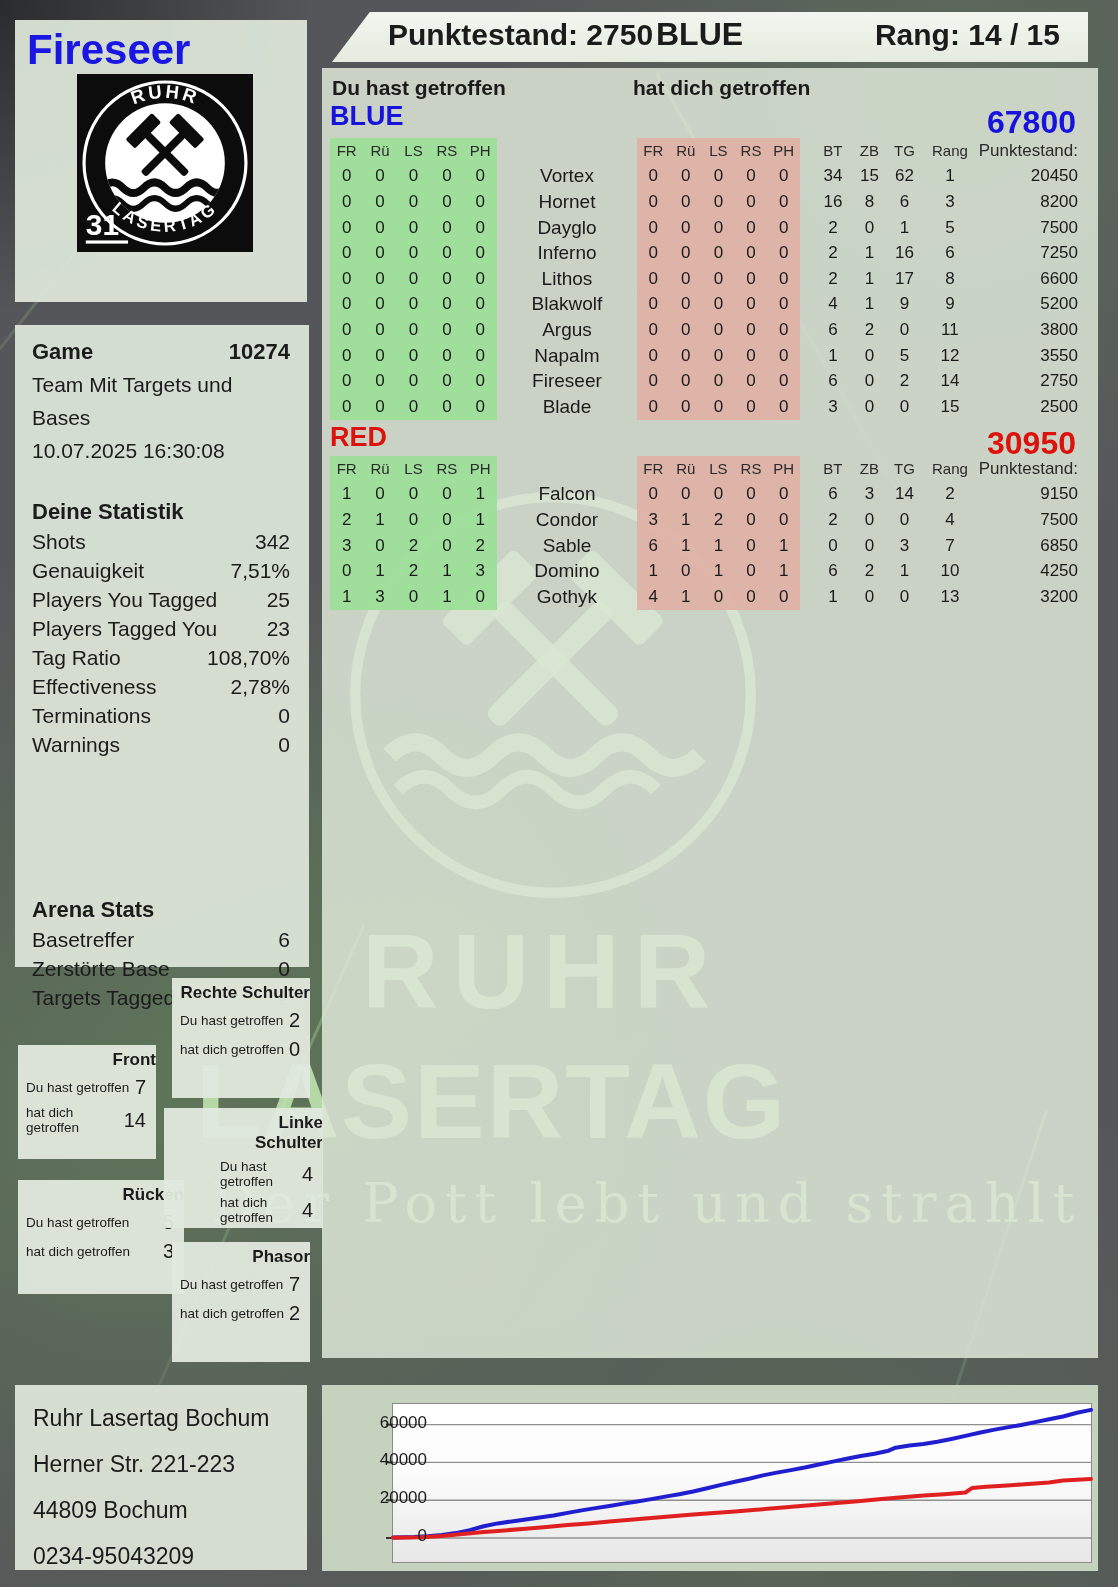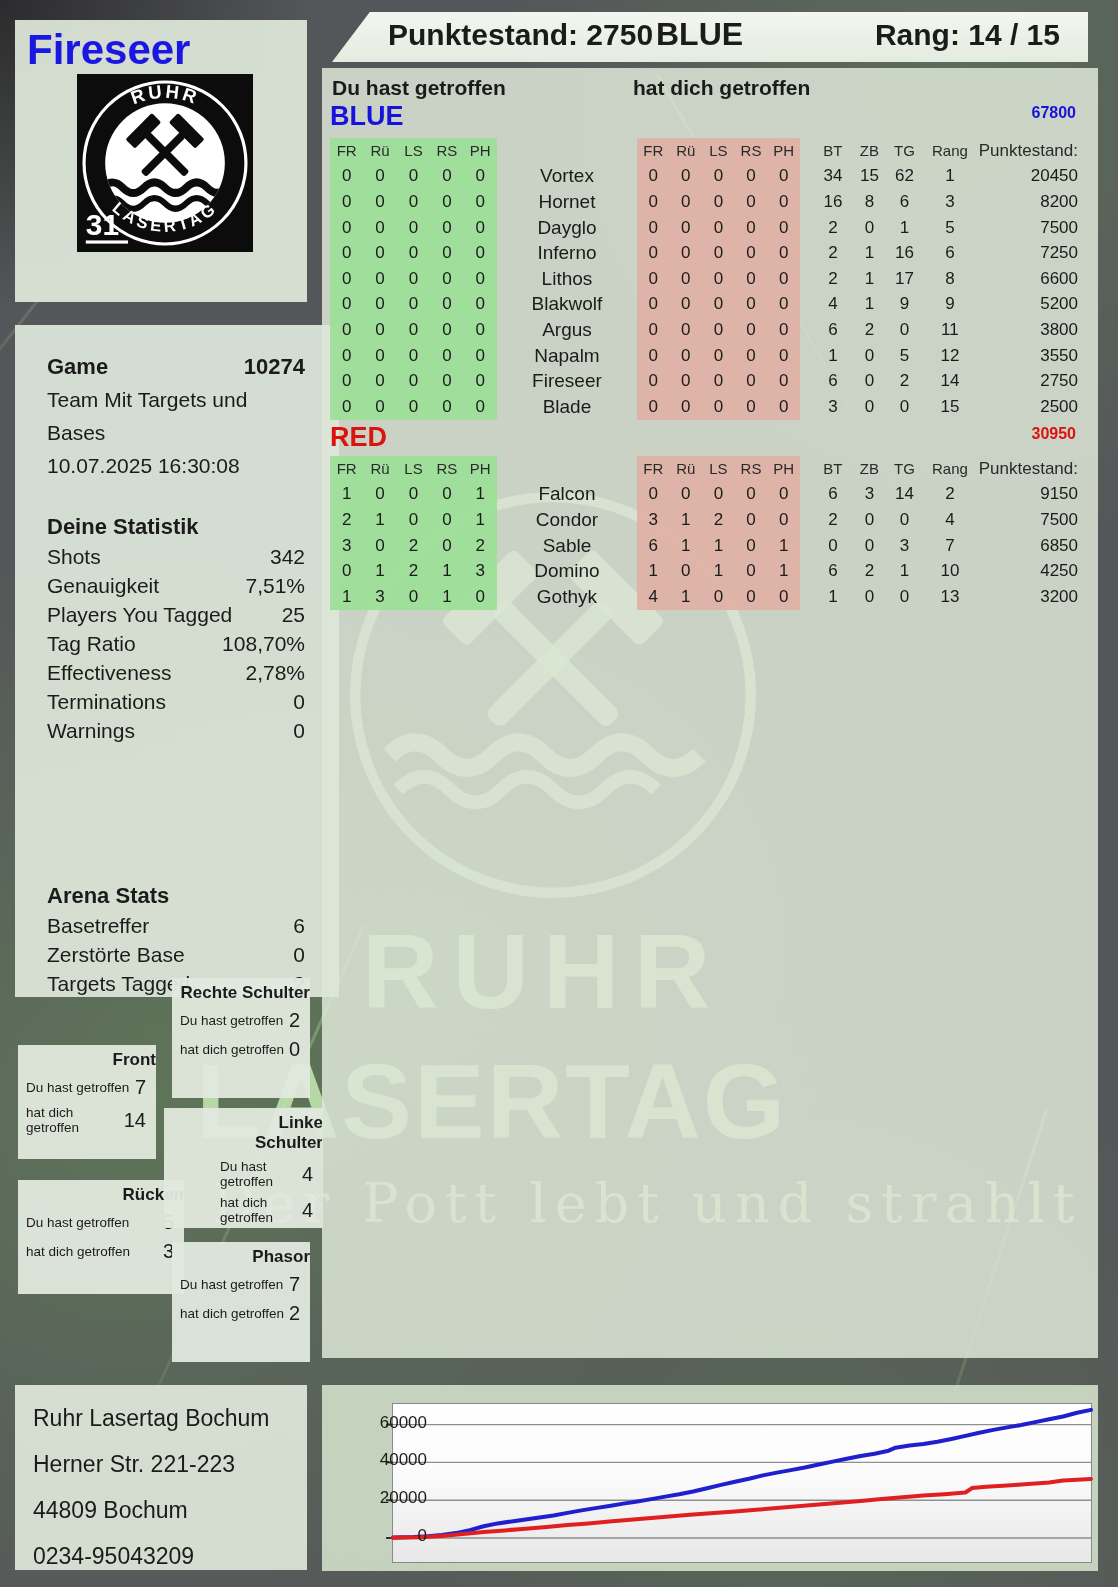--- a/index.html
+++ b/index.html
@@ -22,21 +22,21 @@
   .wm{position:absolute;z-index:1;color:rgba(198,233,180,.85);}
   .wm-big{font-weight:bold;font-size:106px;letter-spacing:6px;line-height:1;}
   .wm-tag{font-family:"DejaVu Serif",serif;font-size:54px;letter-spacing:8px;}
   
   .panel{position:absolute;background:rgba(224,232,219,.92);z-index:2;}
   
   .title-panel{left:15px;top:20px;width:292px;height:282px;background:rgba(223,232,218,.93);}
   .player-title{position:absolute;left:12px;top:6px;font-size:42px;font-weight:bold;color:#1a17e2;}
   .badge{position:absolute;left:62px;top:54px;width:176px;height:178px;background:#0c0c0c;}
   
-  .stats-panel{left:15px;top:325px;width:292px;height:640px;padding:16px;}
+  .stats-panel{left:15px;top:325px;width:292px;height:640px;padding:1px;}
   .sp-inner{padding:10px 18px 0 16px;}
   .kv{display:flex;justify-content:space-between;font-size:21px;line-height:29px;}
   .kv .v{text-align:right;}
   .sec-title{font-size:22px;font-weight:bold;line-height:30px;}
   .game-line{display:flex;justify-content:space-between;font-size:22px;font-weight:bold;line-height:32px;}
   .plain{font-size:21px;line-height:33px;}
   
   .bp-box{position:absolute;background:rgba(226,233,222,.95);z-index:2;}
   .bp-title{text-align:right;font-size:17px;font-weight:bold;margin-top:5px;}
   .bp-row{display:flex;justify-content:space-between;align-items:center;padding:6px 10px 0 8px;}
@@ -49,21 +49,21 @@
   .header-bar{
     position:absolute;left:332px;top:12px;width:756px;height:50px;z-index:3;
     background:linear-gradient(#f3f6f0,#e4ebdf);
     clip-path:polygon(0 100%, 5% 0, 100% 0, 100% 100%);
   }
   .hb-item{position:absolute;top:6px;font-weight:bold;font-size:30px;}
   
   .main-panel{left:322px;top:68px;width:776px;height:1290px;background:rgba(221,230,215,.86);}
   .mp-head{position:absolute;font-size:21px;font-weight:bold;}
   .team-label{position:absolute;font-size:27px;font-weight:bold;}
-  .team-total{position:absolute;right:22px;font-size:16px;font-weight:bold;}
+  .team-total{position:absolute;right:22px;font-size:32px;font-weight:bold;}
   .team-blue{color:#1713dc;}
   .team-red{color:#dc120c;}
   .t-table{
     position:absolute;left:8px;width:748px;display:grid;
     grid-template-columns:repeat(5,33.4px) 140px repeat(5,32.6px) 14px 38px 35px 35px 56px 1fr;
     grid-auto-rows:25.6px;
   }
   .tc{display:flex;align-items:center;justify-content:center;font-size:17px;}
   .tc.h{font-size:15px;color:#2a2a2a;}
   .tc.zg{background:rgba(156,222,152,.92);}
@@ -166,20 +166,24 @@
         </div>
         <div class="kv">
           <span class="l">Genauigkeit</span>
           <span class="v">7,51%</span>
         </div>
         <div class="kv">
           <span class="l">Players You Tagged</span>
           <span class="v">25</span>
         </div>
         <div class="kv">
+          <span class="l">Players Tagged You</span>
+          <span class="v">23</span>
+        </div>
+        <div class="kv">
           <span class="l">Tag Ratio</span>
           <span class="v">108,70%</span>
         </div>
         <div class="kv">
           <span class="l">Effectiveness</span>
           <span class="v">2,78%</span>
         </div>
         <div class="kv">
           <span class="l">Terminations</span>
           <span class="v">0</span>

